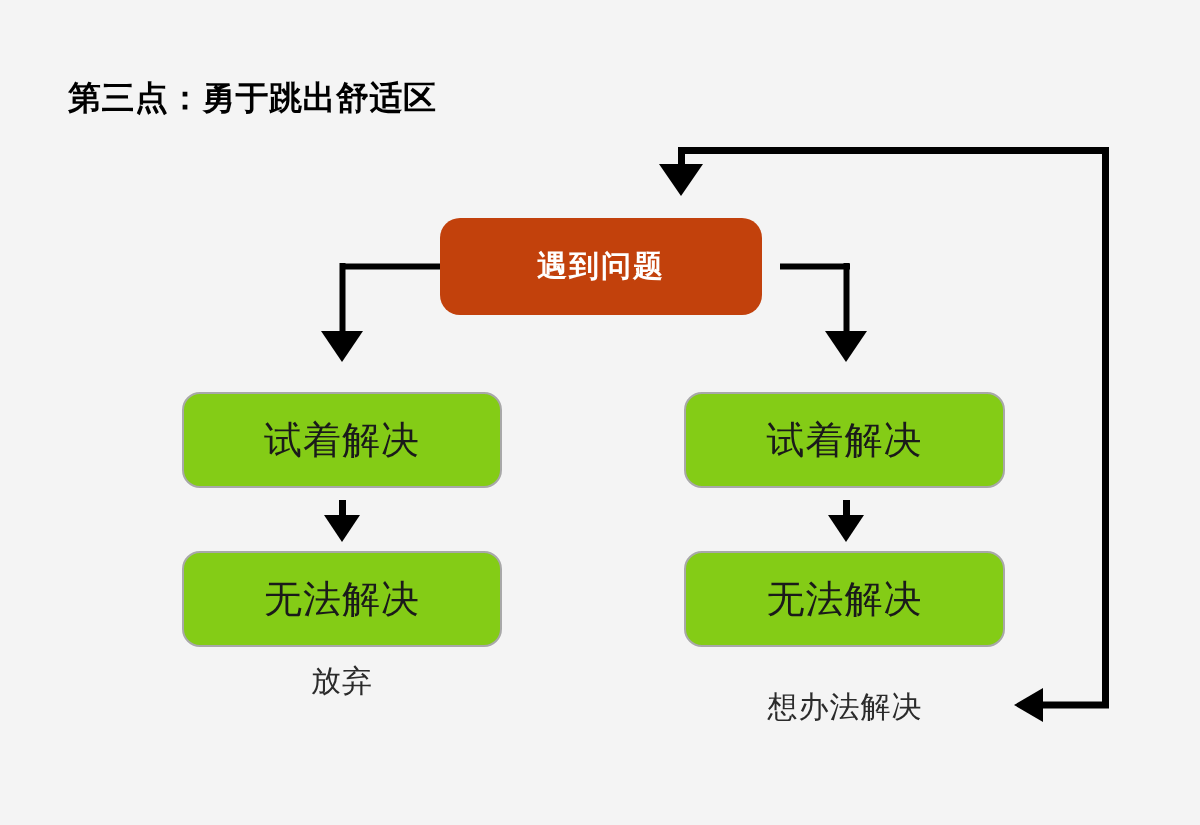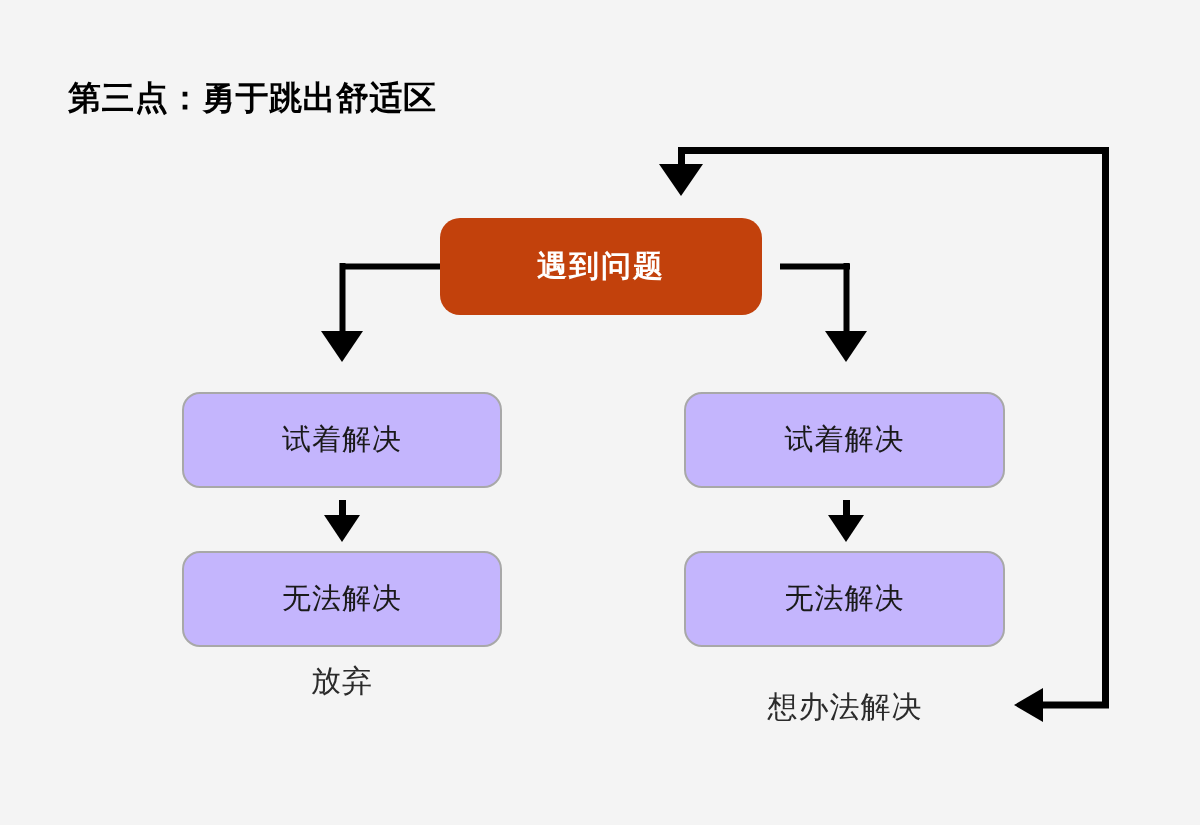--- a/index.html
+++ b/index.html
@@ -44,25 +44,25 @@
   }
   .node-primary {
     background: #c2410c;
     color: #ffffff;
     border-radius: 20px;
     font-size: 30px;
     font-weight: bold;
     letter-spacing: 2px;
   }
   .node-outline {
-    background: #c4b5fd;
+    background: #84cc16;
     color: #1a1a1a;
     border: 2px solid #a8a8a8;
     border-radius: 18px;
-    font-size: 29px;
+    font-size: 38px;
     font-weight: normal;
     letter-spacing: 1px;
   }
 
   
   .leaf-label {
     position: absolute;
     font-size: 30px;
     color: #2b2b2b;
     letter-spacing: 1px;

